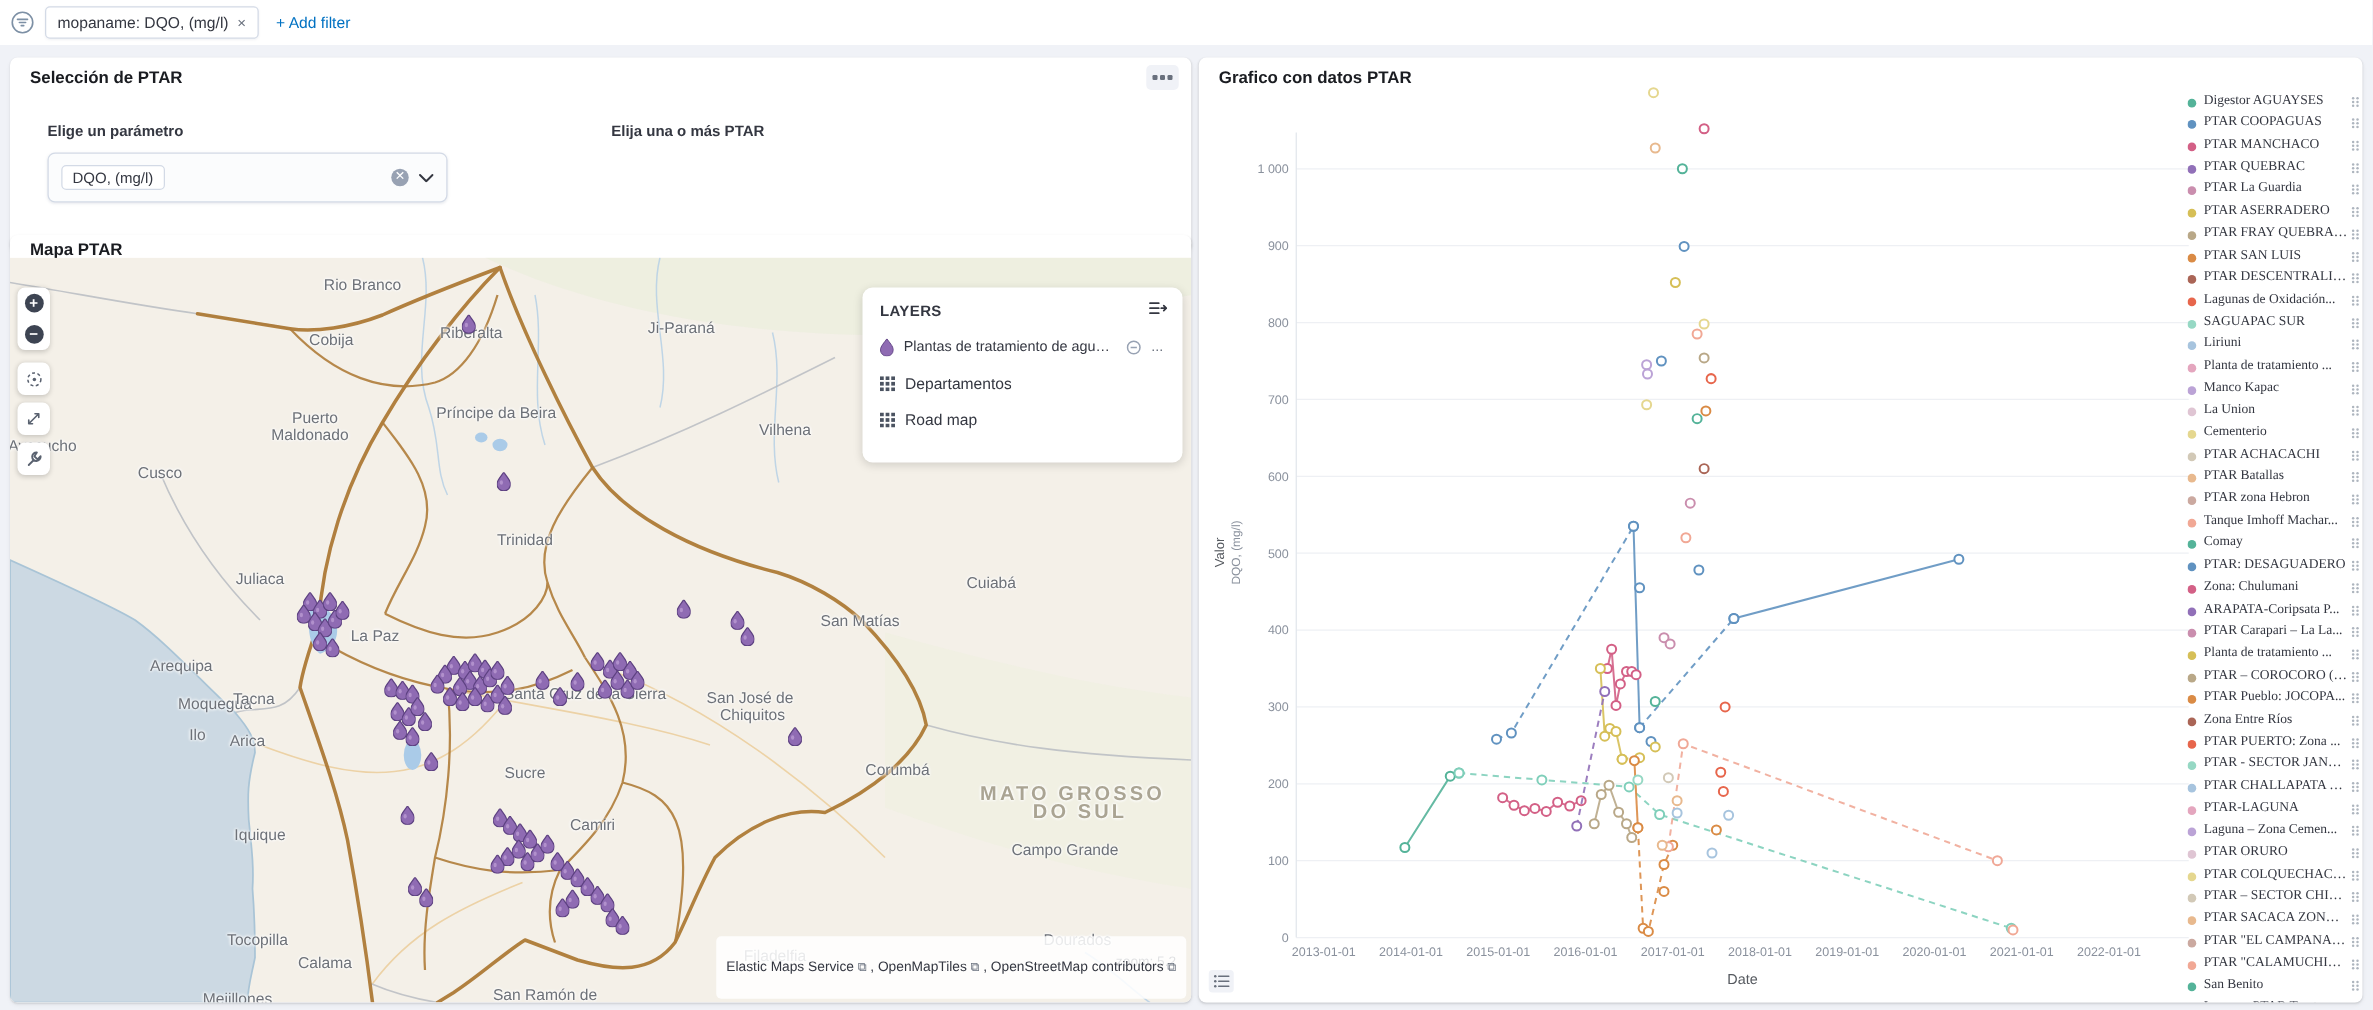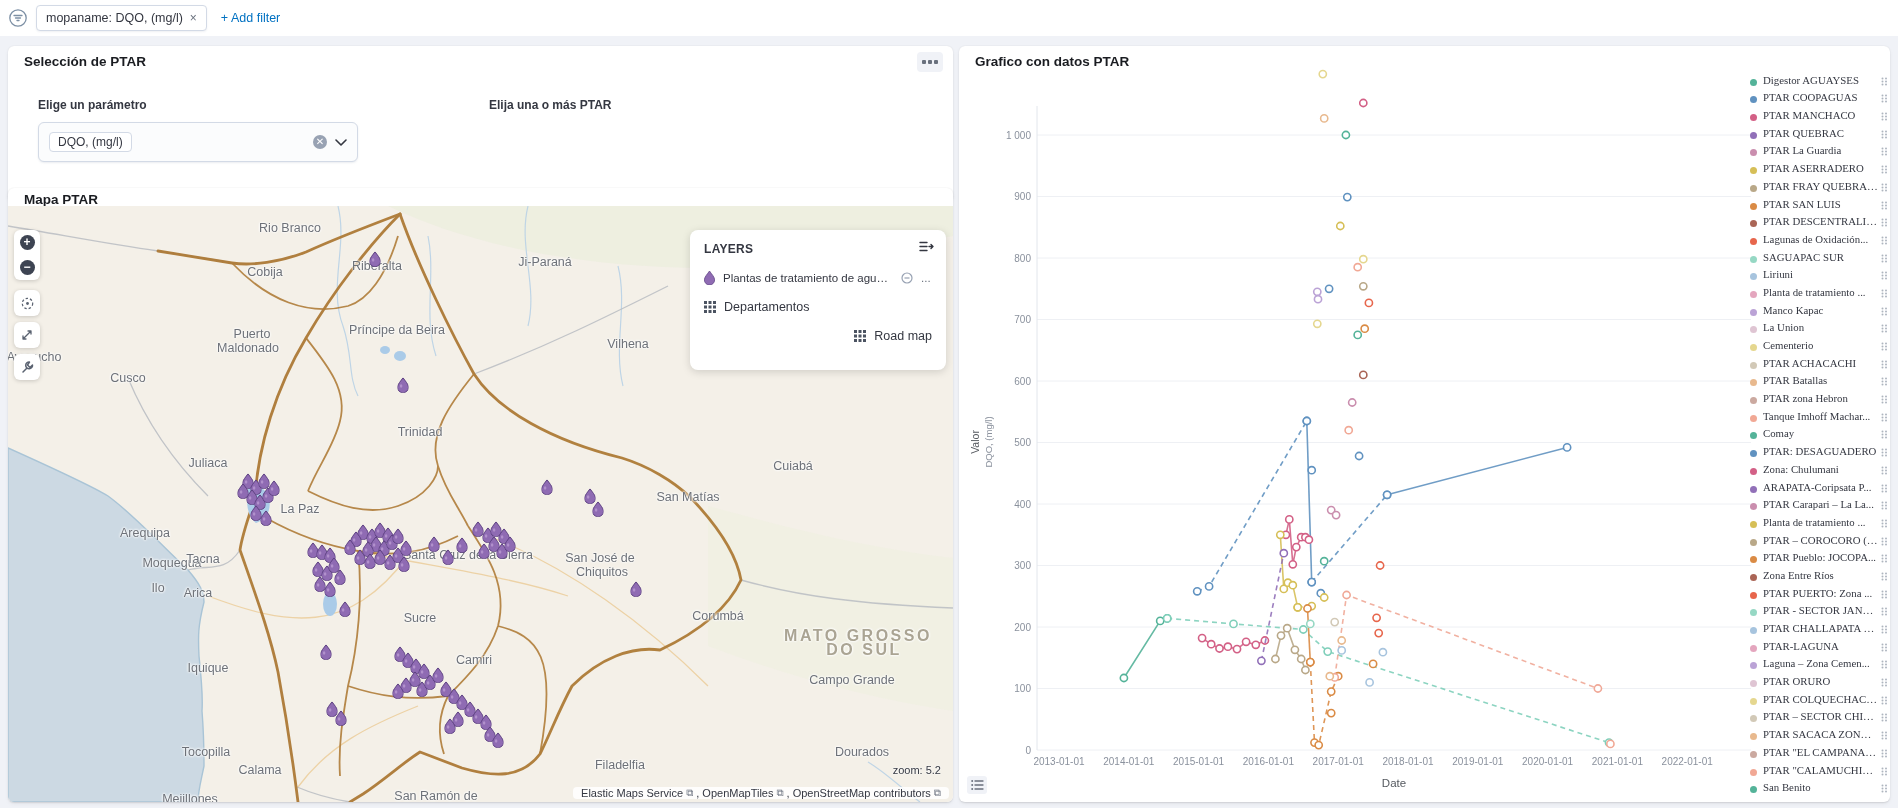--- a/index.html
+++ b/index.html
@@ -52,21 +52,21 @@
   .toolbtn{width:26px;height:26px;display:flex;align-items:center;justify-content:center;cursor:pointer;}
   #layers-card{position:absolute;left:682px;top:24px;width:256px;height:140px;background:#fff;border-radius:8px;
     box-shadow:0 2px 8px rgba(0,0,0,.15);padding:12px 14px;box-sizing:border-box;}
   #layers-title{font-size:12px;font-weight:700;color:#343741;letter-spacing:.3px;}
   .layer-row{display:flex;align-items:center;gap:8px;margin-top:15px;font-size:11.5px;color:#343741;cursor:pointer;}
   .layer-row .lbl{white-space:nowrap;overflow:hidden;text-overflow:ellipsis;max-width:170px;}
   #layers-collapse{position:absolute;right:12px;top:10px;cursor:pointer;}
   #map-zoomtext{position:absolute;right:12px;bottom:26px;font-size:11px;color:#343741;
     text-shadow:0 0 2px #fff,0 0 2px #fff;}
   #map-attrib{position:absolute;right:4px;bottom:3px;background:rgba(255,255,255,.85);border-radius:4px;
-    padding:0 8px;font-size:11px;color:#343741;display:flex;align-items:center;gap:3px;white-space:nowrap;}
+    padding:19px 8px;font-size:11px;color:#343741;display:flex;align-items:center;gap:3px;white-space:nowrap;}
   #map-attrib .ext{color:#69707d;font-size:10px;}
   #map-attrib a{color:#343741;text-decoration:none;}
 
   
   #chart-svg{position:absolute;left:0;top:0;}
   #legend{position:absolute;left:791px;top:22px;width:138px;height:734px;overflow:hidden;}
   .leg-row{display:flex;align-items:flex-end;height:17.7px;cursor:pointer;font-family:Liberation Serif, serif;}
   .leg-dot{width:7px;height:7px;border-radius:50%;flex:0 0 auto;margin-right:6px;}
   .leg-lbl{font-size:10.8px;color:#343741;white-space:nowrap;overflow:hidden;text-overflow:ellipsis;flex:1;}
   .leg-grip{flex:0 0 auto;margin-left:3px;opacity:.8;}
@@ -662,21 +662,21 @@
             <rect x="0" y="4.5" width="3" height="3"></rect>
                 <rect x="4.5" y="4.5" width="3" height="3"></rect>
                 <rect x="9" y="4.5" width="3" height="3"></rect>
             <rect x="0" y="9" width="3" height="3"></rect>
                 <rect x="4.5" y="9" width="3" height="3"></rect>
                 <rect x="9" y="9" width="3" height="3"></rect>
               </g>
           </svg>
           <span class="lbl">Departamentos</span>
         </div>
-        <div class="layer-row" style="font-size:12.5px;justify-content:flex-end;">
+        <div class="layer-row" style="font-size:12.5px;">
           <svg width="12" height="12" viewBox="0 0 12 12">
             <g fill="#4b5361">
                 <rect x="0" y="0" width="3" height="3"></rect>
                 <rect x="4.5" y="0" width="3" height="3"></rect>
                 <rect x="9" y="0" width="3" height="3"></rect>
             <rect x="0" y="4.5" width="3" height="3"></rect>
                 <rect x="4.5" y="4.5" width="3" height="3"></rect>
                 <rect x="9" y="4.5" width="3" height="3"></rect>
             <rect x="0" y="9" width="3" height="3"></rect>
                 <rect x="4.5" y="9" width="3" height="3"></rect>

